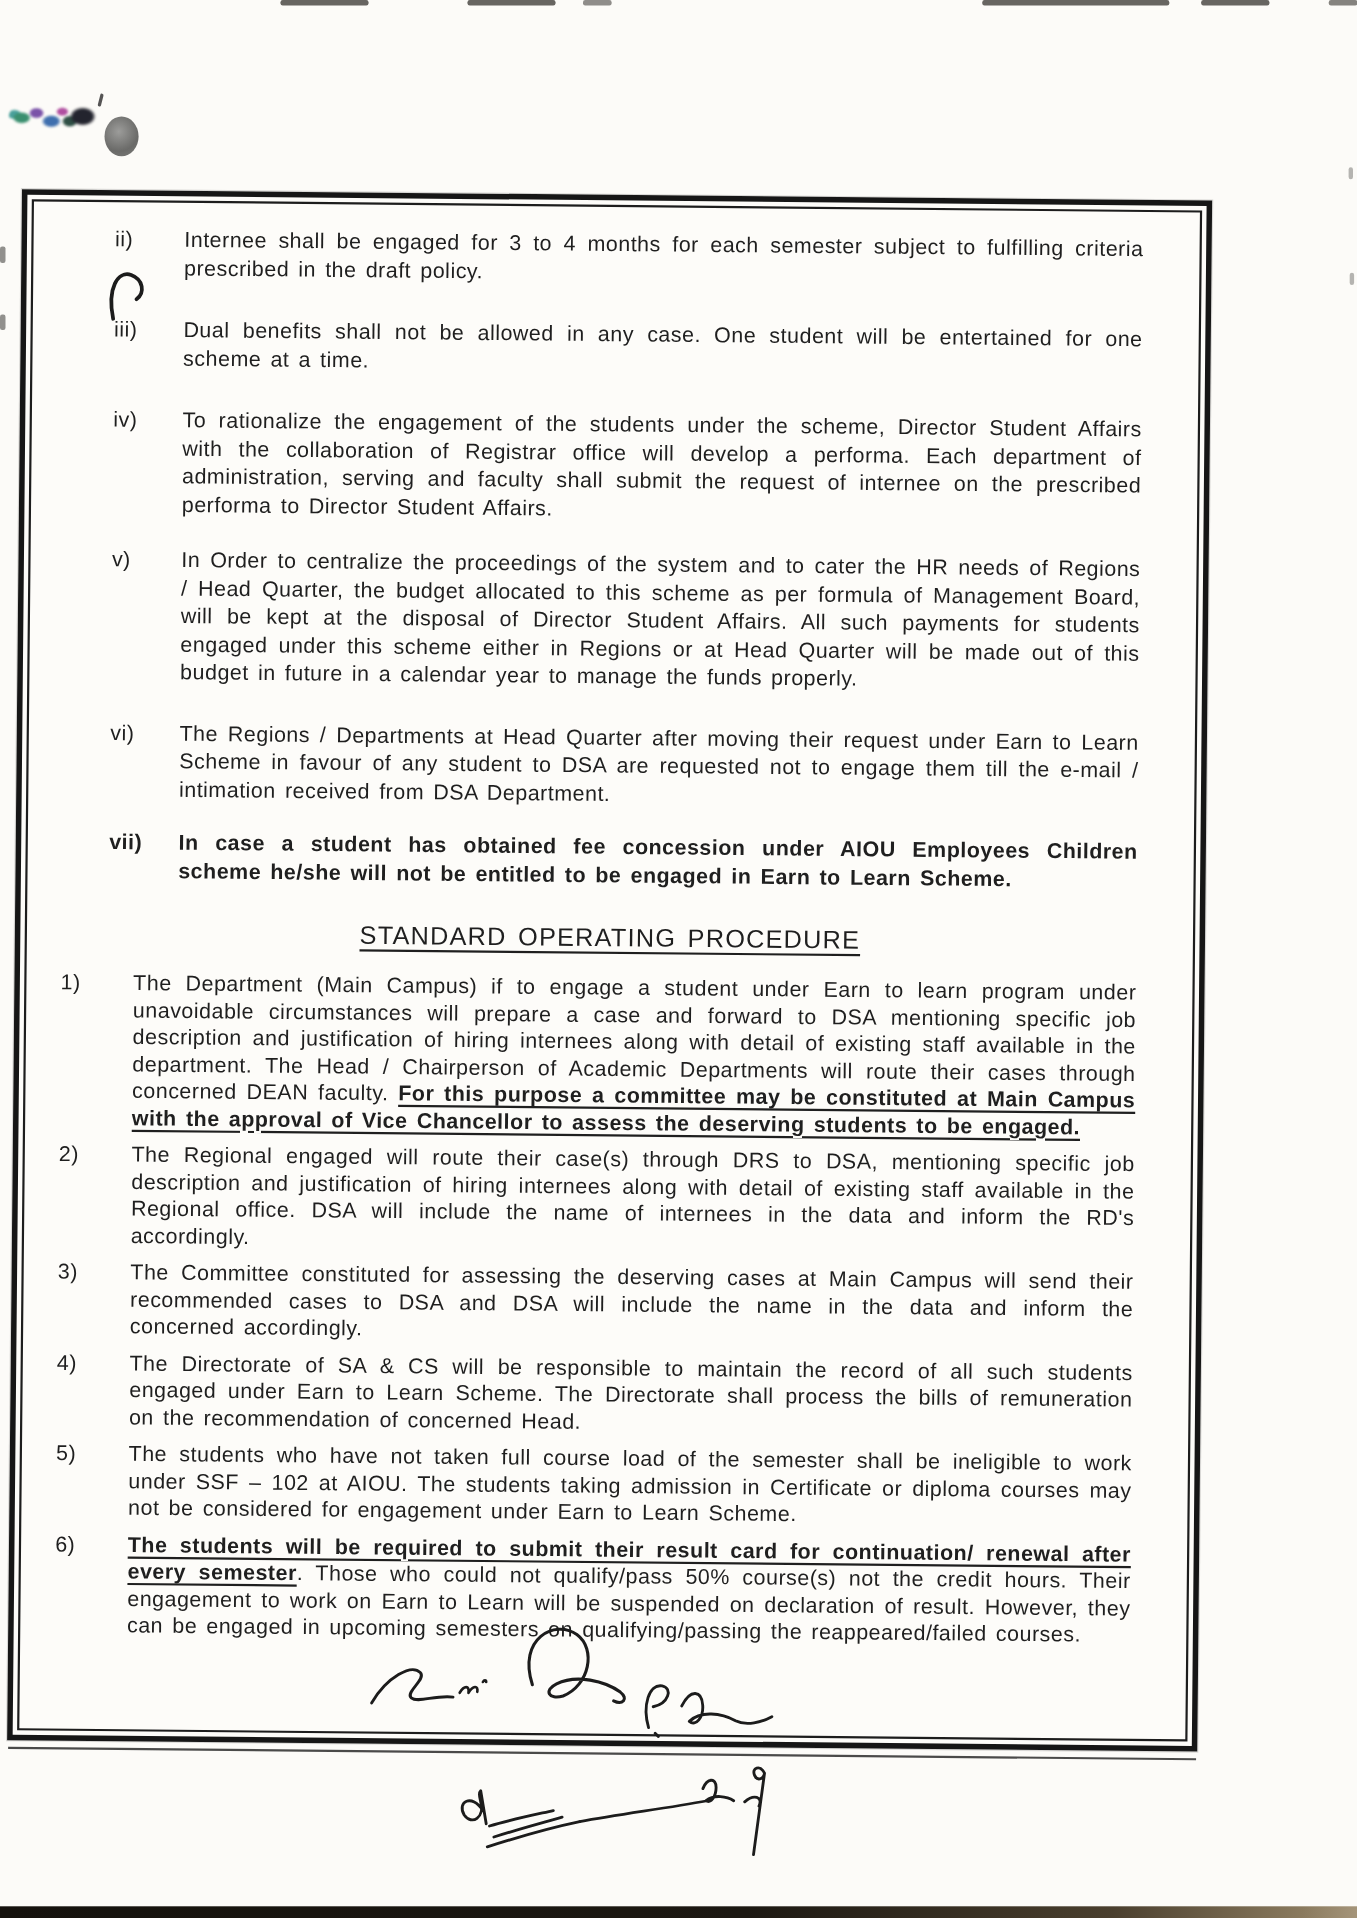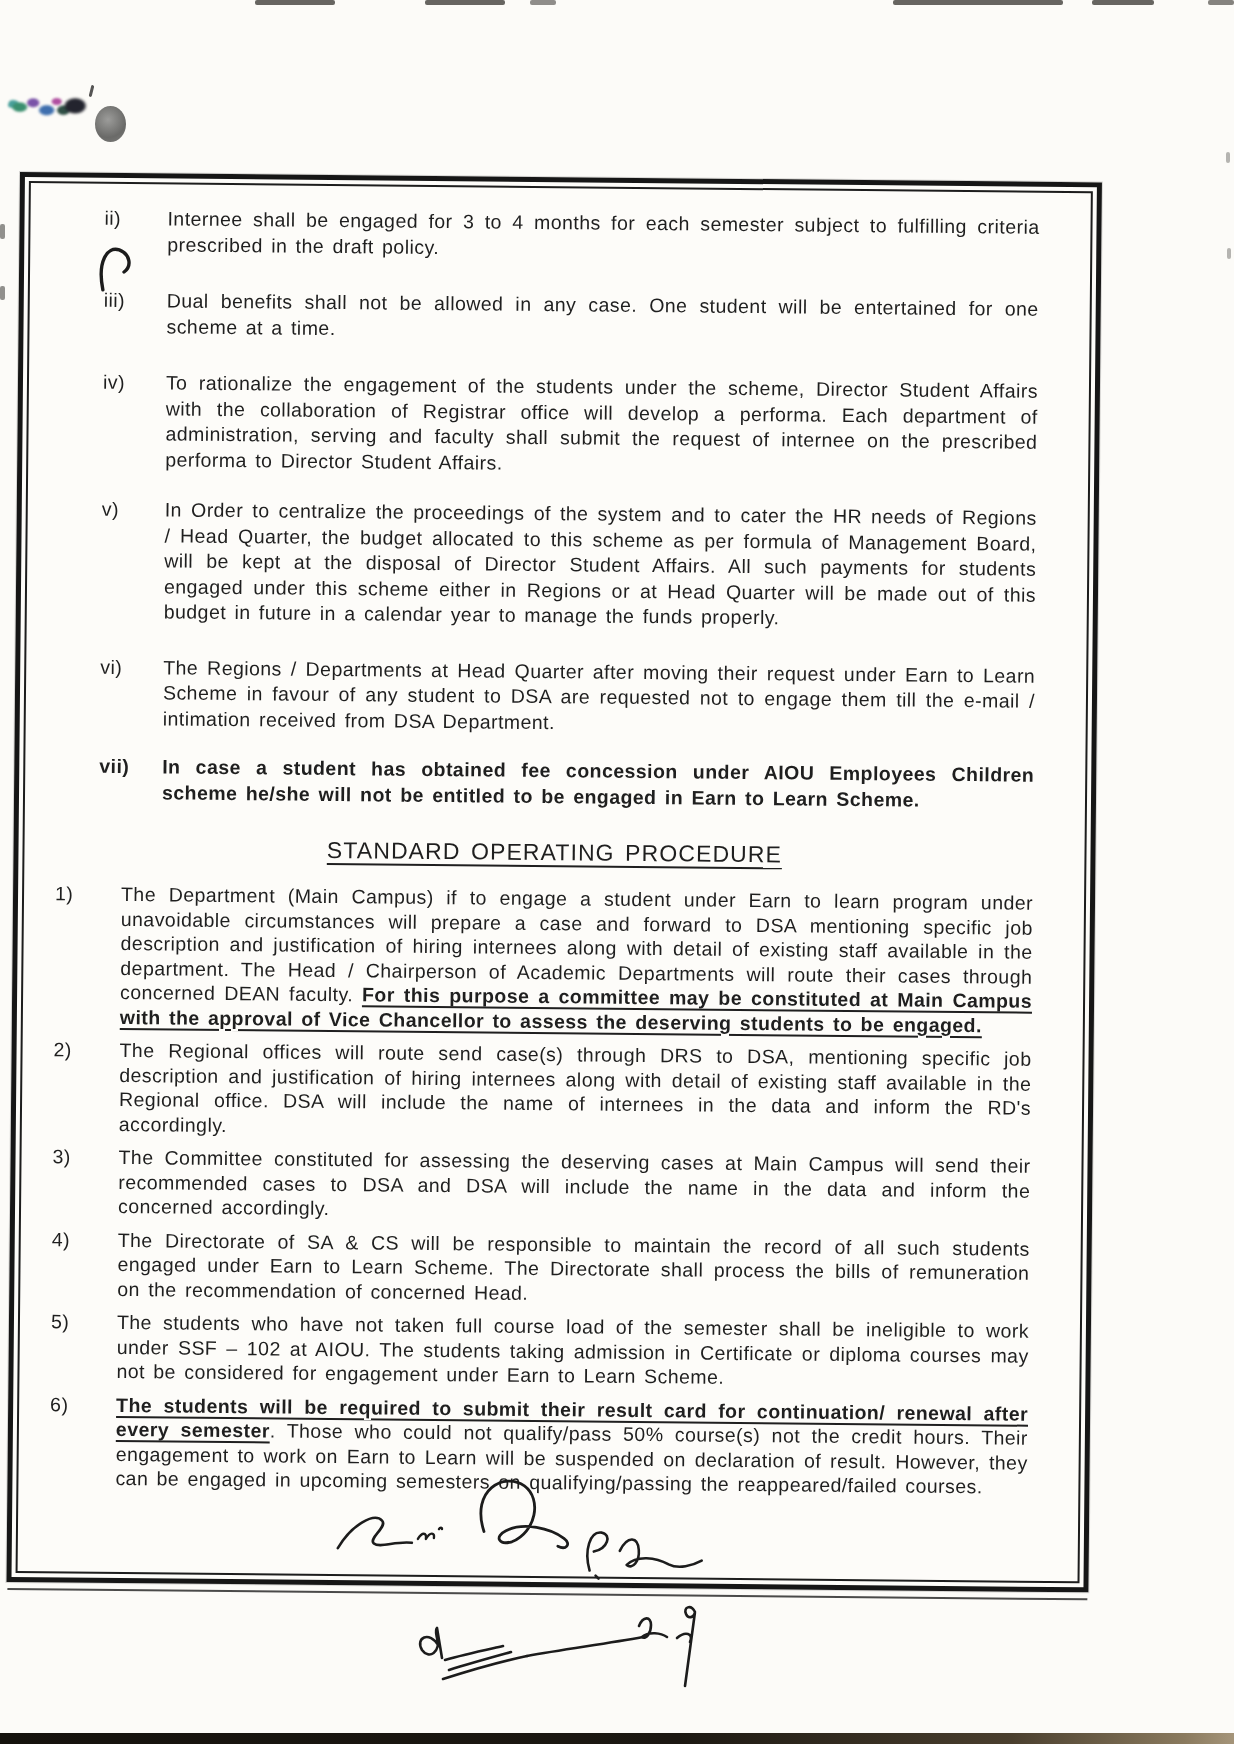--- a/index.html
+++ b/index.html
@@ -154,21 +154,21 @@
 
       <h1 class="sop-heading">STANDARD OPERATING PROCEDURE</h1>
 
       <div class="sop-list">
         <div class="item">
           <span class="num">1)</span>
           <p class="txt"><span>The Department (Main Campus) if to engage a student under Earn to learn program under unavoidable circumstances will prepare a case and forward to DSA mentioning specific job description and justification of hiring internees along with detail of existing staff available in the department. The Head / Chairperson of Academic Departments will route their cases through concerned DEAN faculty. </span><span class="ub">For this purpose a committee may be constituted at Main Campus with the approval of Vice Chancellor to assess the deserving students to be engaged.</span><span></span></p>
         </div>
         <div class="item">
           <span class="num">2)</span>
-          <p class="txt"><span>The Regional offices will route send case(s) through DRS to DSA, mentioning specific job description and justification of hiring internees along with detail of existing staff available in the Regional office. DSA will include the name of internees in the data and inform the RD's accordingly.</span></p>
+          <p class="txt"><span>The Regional engaged will route their case(s) through DRS to DSA, mentioning specific job description and justification of hiring internees along with detail of existing staff available in the Regional office. DSA will include the name of internees in the data and inform the RD's accordingly.</span></p>
         </div>
         <div class="item">
           <span class="num">3)</span>
           <p class="txt"><span>The Committee constituted for assessing the deserving cases at Main Campus will send their recommended cases to DSA and DSA will include the name in the data and inform the concerned accordingly.</span></p>
         </div>
         <div class="item">
           <span class="num">4)</span>
           <p class="txt"><span>The Directorate of SA &amp; CS will be responsible to maintain the record of all such students engaged under Earn to Learn Scheme. The Directorate shall process the bills of remuneration on the recommendation of concerned Head.</span></p>
         </div>
         <div class="item">

